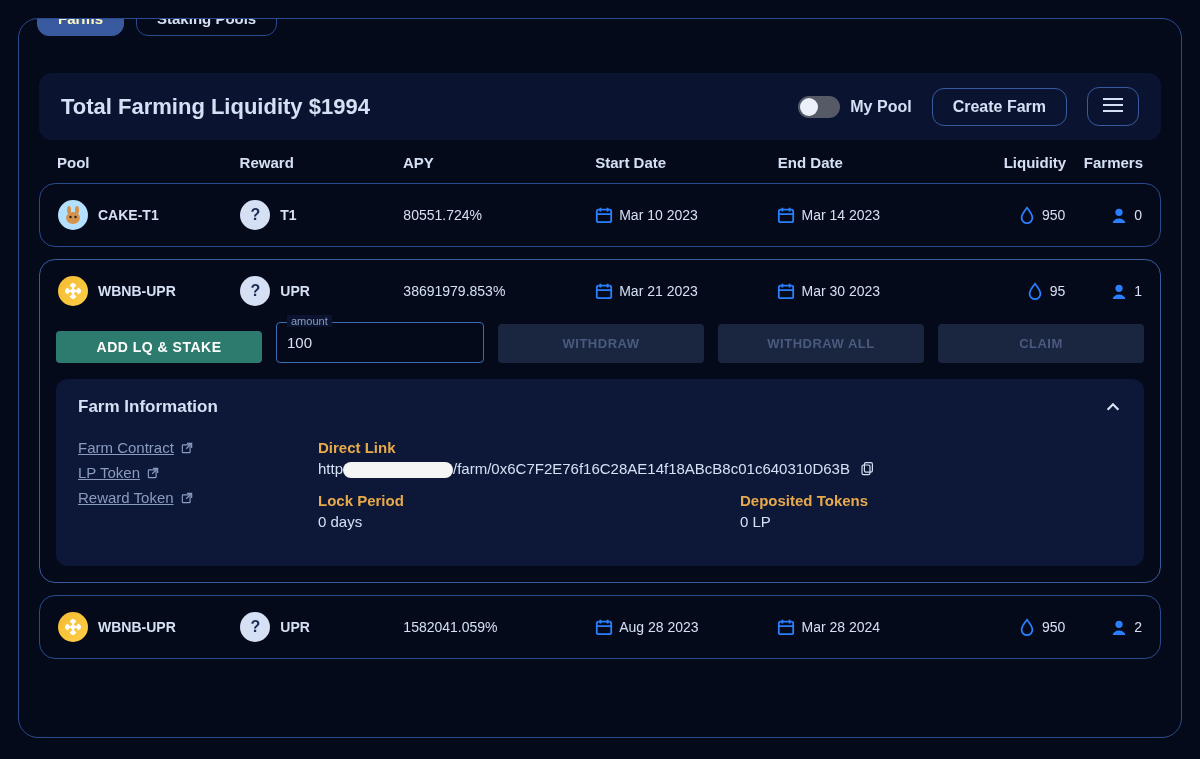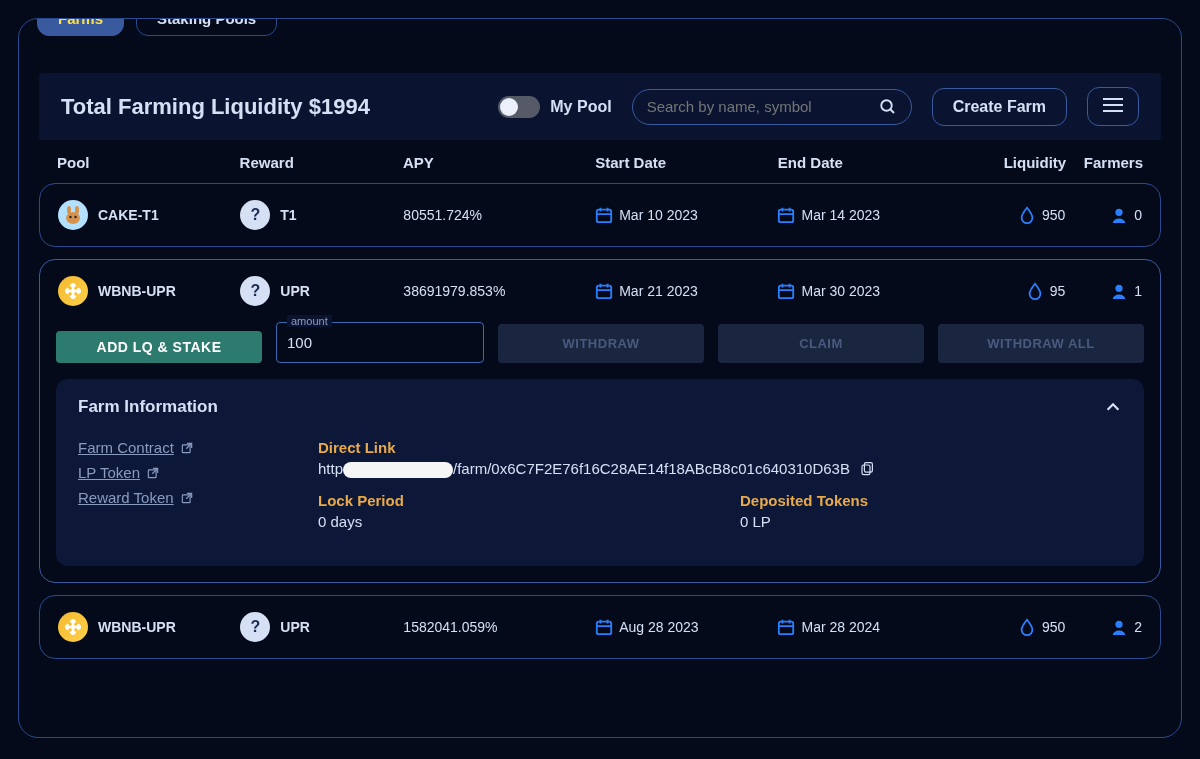--- a/index.html
+++ b/index.html
@@ -42,27 +42,27 @@
     border-radius: 12px;
     margin-right: 12px;
     background: var(--bg);
     font-size: 15px;
     font-weight: 600;
     cursor: pointer;
   }
   .tab.active {
     background: var(--tab-active);
     border-color: var(--tab-active);
-    color: #fde047;
+    color: #fef9c3;
   }
 
   .filter-bar {
     margin: 54px 20px 14px 20px;
     background: var(--panel);
-    border-radius: 3px;
+    border-radius: 13px;
     padding: 14px 22px;
     display: flex;
     align-items: center;
     gap: 20px;
   }
   .liquidity-label { font-size: 22px; font-weight: 600; white-space: nowrap; }
   .liquidity-label .amount { font-weight: 600; }
   .flex-grow { flex: 1; }
   .toggle-wrap { display: flex; align-items: center; gap: 10px; }
   .toggle {
@@ -183,27 +183,20 @@
   <div class="filter-bar">
     <div class="liquidity-label">
       <span>Total Farming Liquidity</span>
       <span class="amount">$1994</span>
     </div>
     <div class="flex-grow"></div>
     <div class="toggle-wrap">
       <div class="toggle"></div>
       <span class="toggle-label">My Pool</span>
     </div>
-    <div class="search-box">
-      <input placeholder="Search by name, symbol" style="">
-      <svg class="icon" viewBox="0 0 24 24" fill="none" stroke="#d5e0f5" stroke-width="2.5">
-          <circle cx="10" cy="10" r="7"></circle>
-          <line x1="20" y1="20" x2="15" y2="15"></line>
-        </svg>
-    </div>
     <button class="btn-outline">Create Farm</button>
     <button class="menu-btn">
       <svg width="22" height="16" viewBox="0 0 22 16" stroke="#d5e0f5" stroke-width="2">
           <line x1="1" y1="2" x2="21" y2="2"></line>
           <line x1="1" y1="8" x2="21" y2="8"></line>
           <line x1="1" y1="14" x2="21" y2="14"></line>
         </svg>
     </button>
   </div>
 
@@ -299,22 +292,22 @@
         <span>1</span>
       </div>
     </div>
     <div class="action-bar">
       <button class="btn-primary">ADD LQ &amp; STAKE</button>
       <div class="amount-field">
         <span class="flabel">amount</span>
         <input value="100" style="">
       </div>
       <button class="btn-disabled">WITHDRAW</button>
+      <button class="btn-disabled">WITHDRAW ALL</button>
       <button class="btn-disabled">CLAIM</button>
-      <button class="btn-disabled">WITHDRAW ALL</button>
     </div>
 
     <div class="info-panel">
       <div class="info-header">
         <h3>Farm Information</h3>
         <svg class="chevron" viewBox="0 0 20 20">
               <use href="#chev-up"></use>
             </svg>
       </div>
       <div class="info-body">

